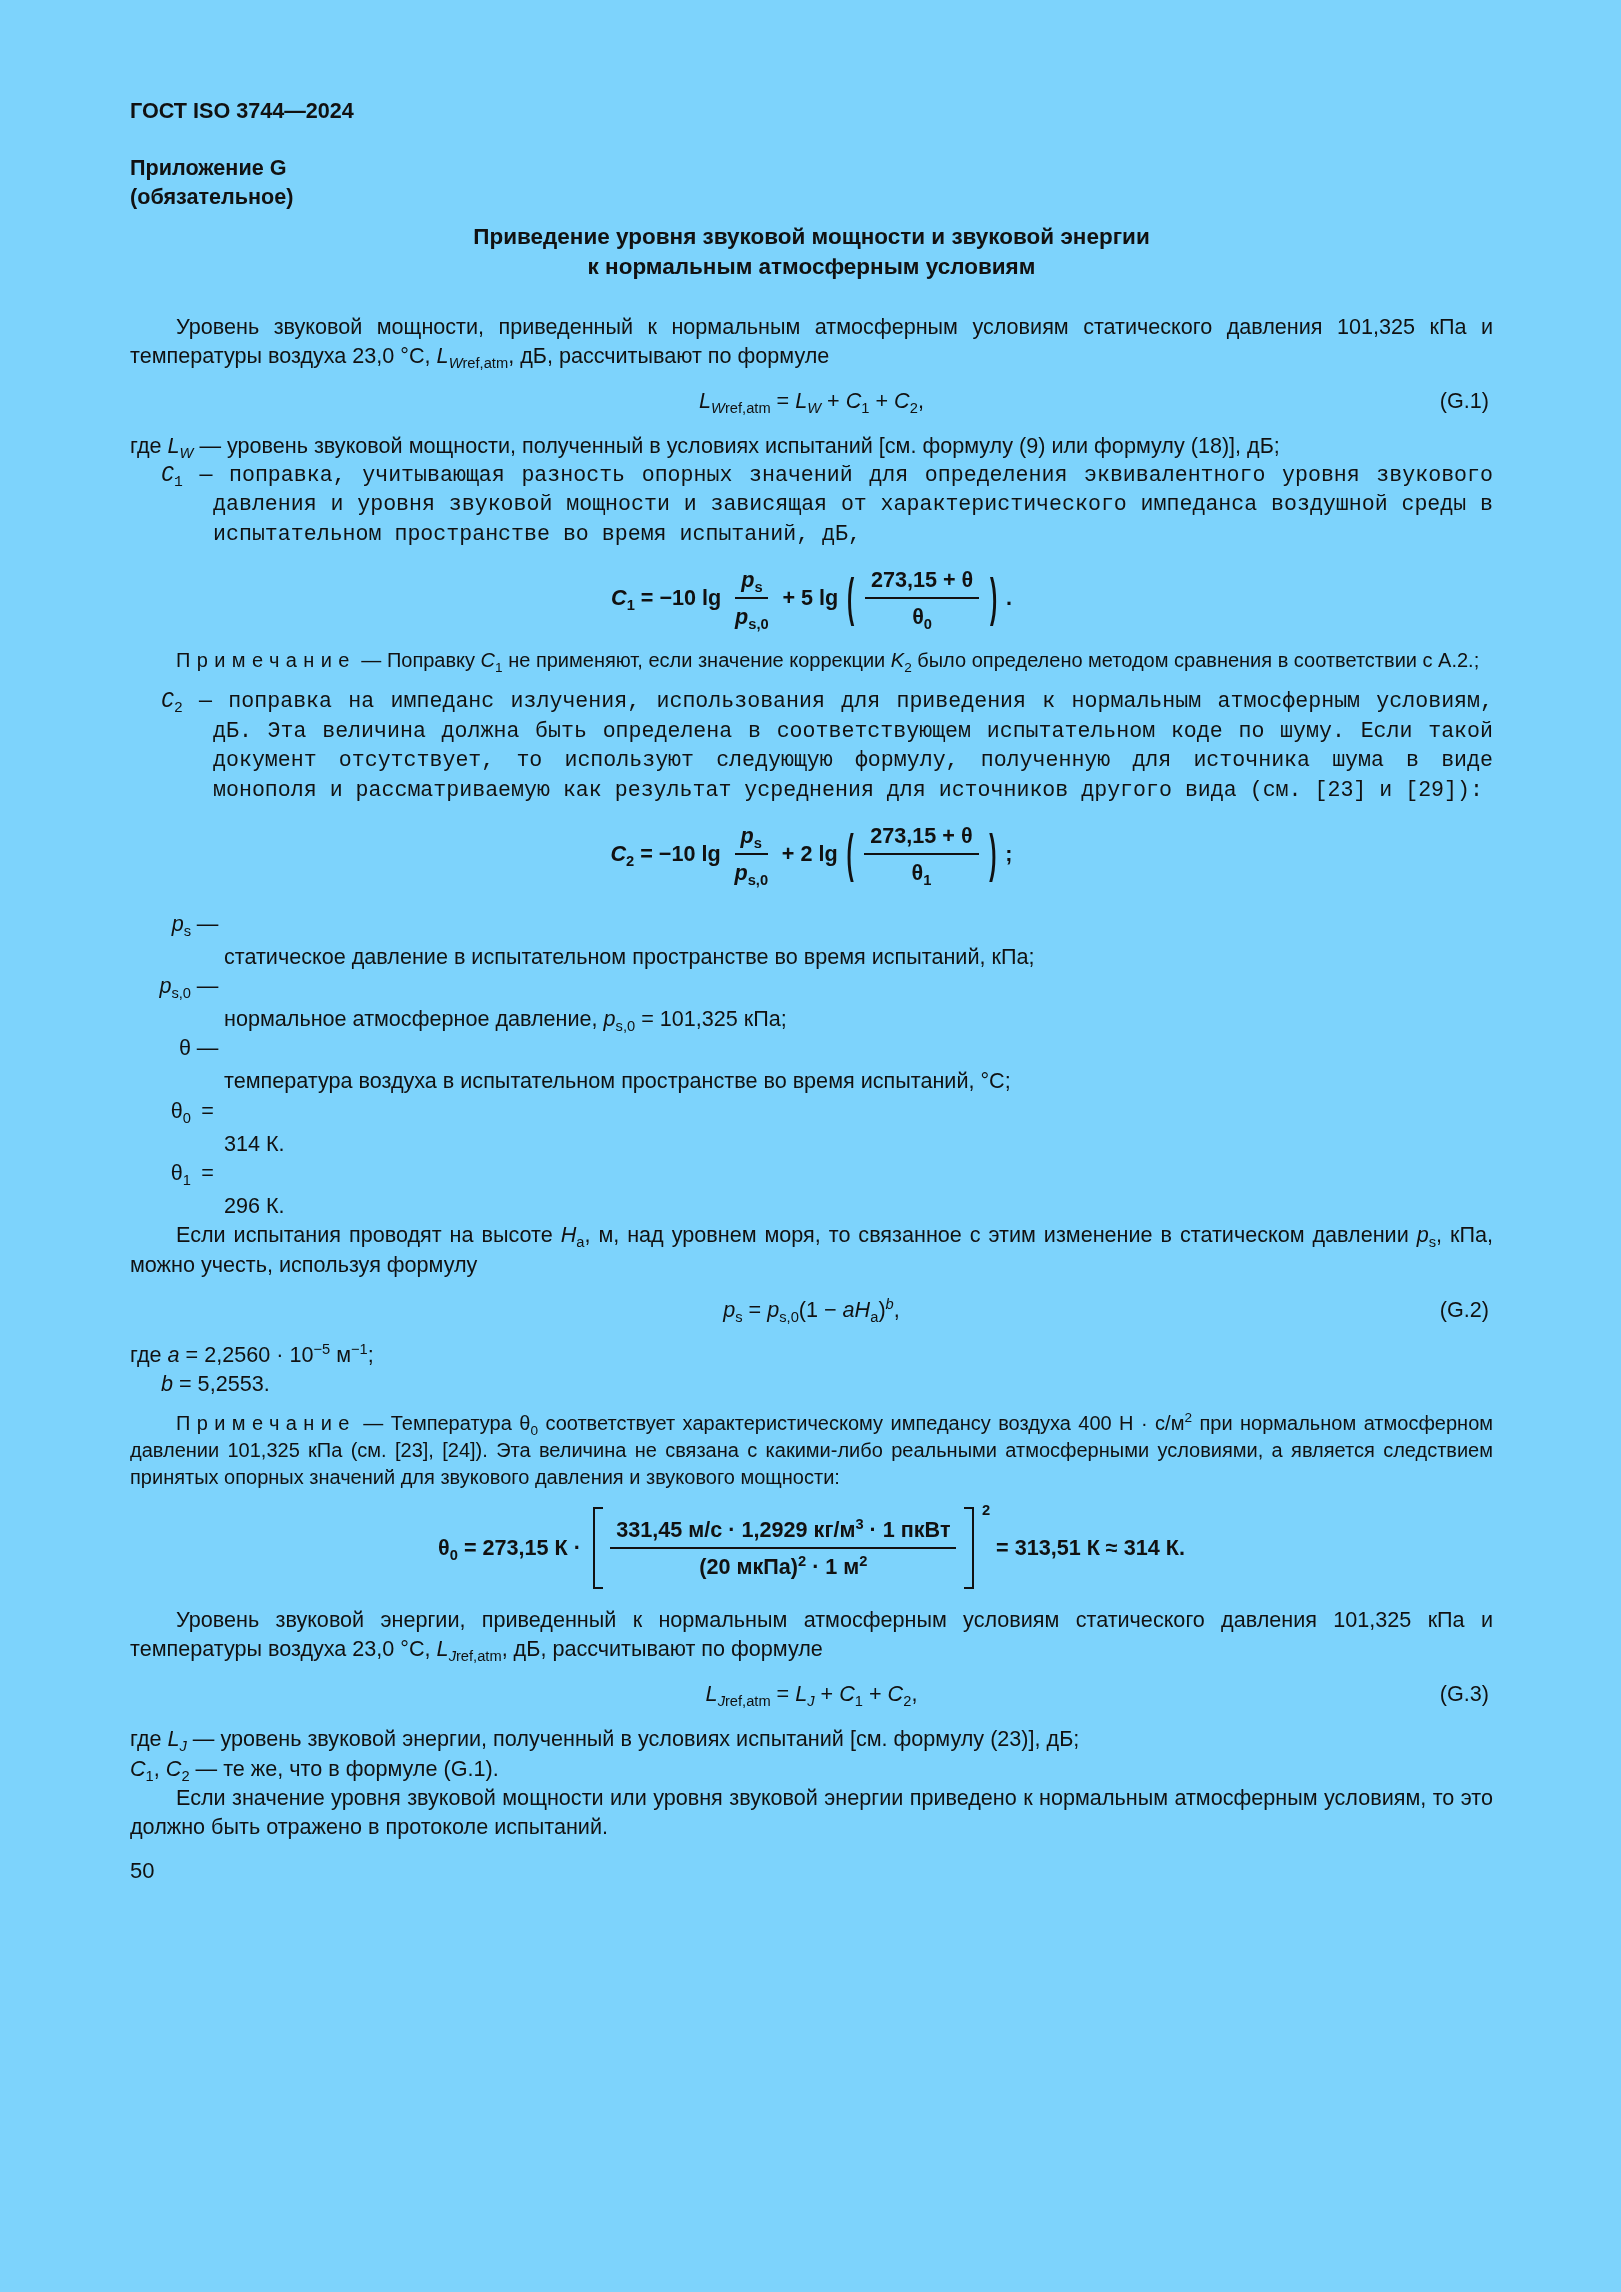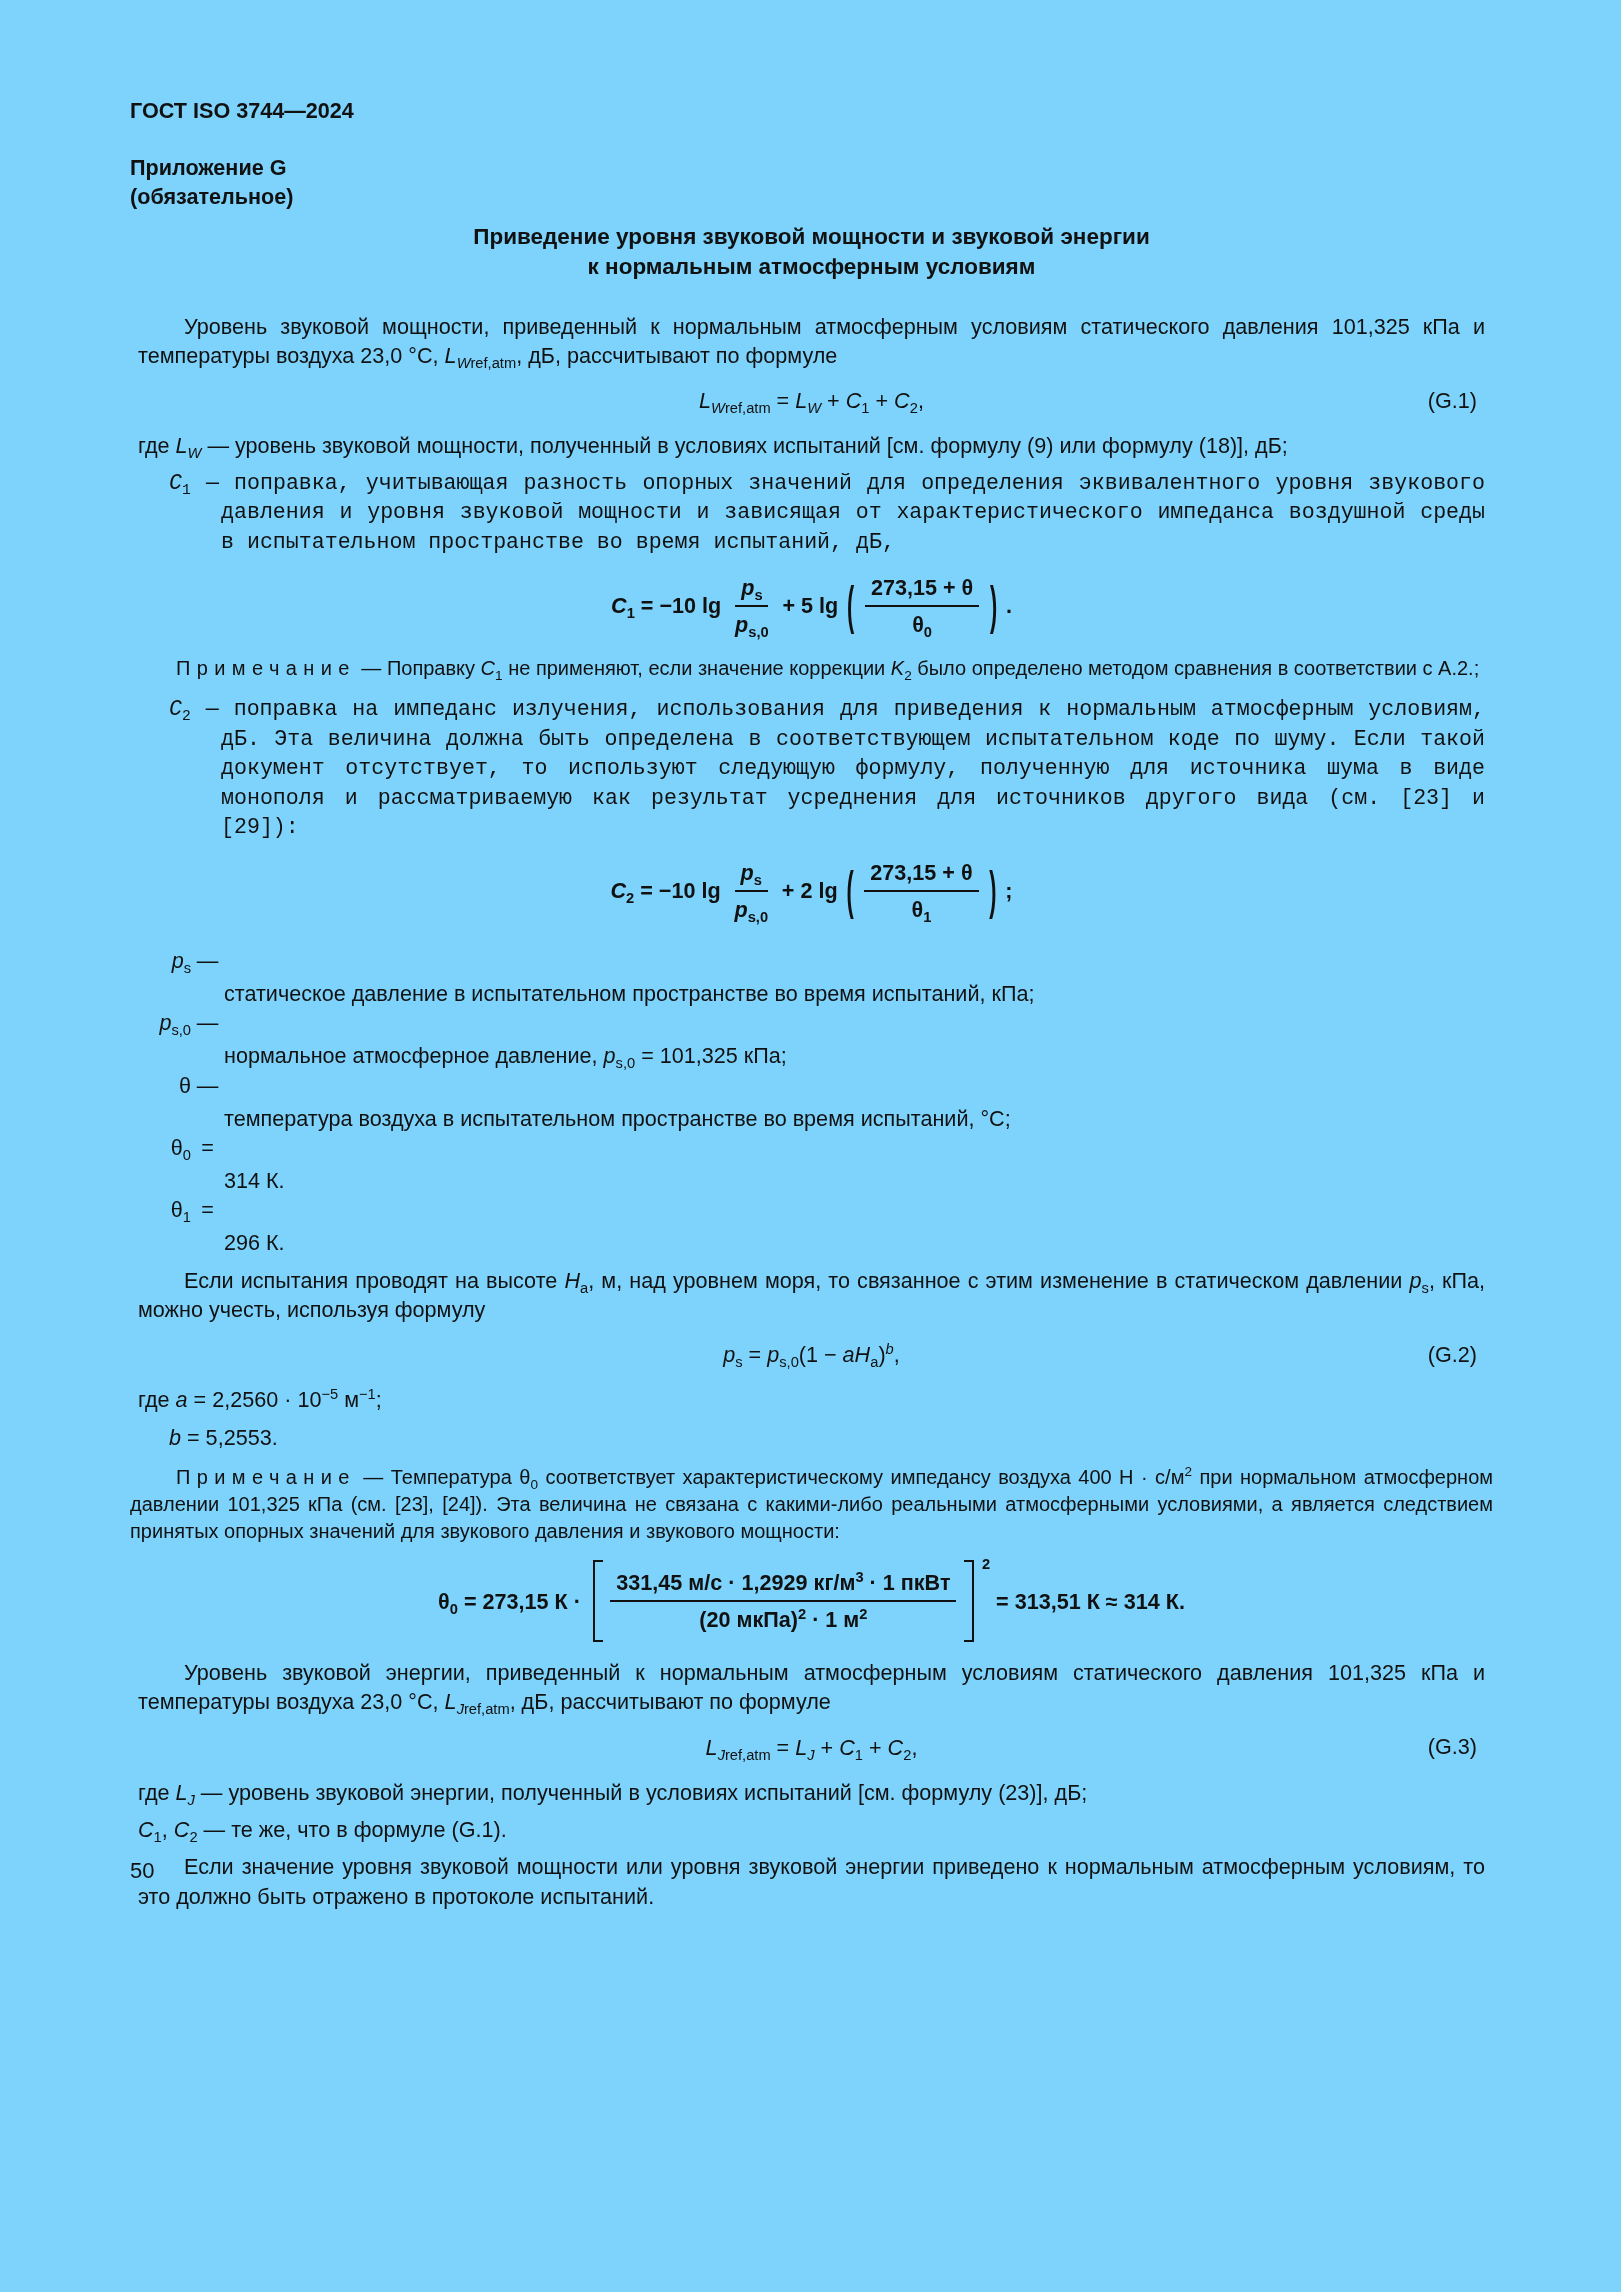--- a/index.html
+++ b/index.html
@@ -13,33 +13,33 @@
     color: #111111;
     font-family: "Liberation Sans", "DejaVu Sans", sans-serif;
     overflow: hidden;
   }
   .content { padding: 96px 128px 0 130px; font-size: 21.6px; line-height: 1.36; }
   .doc-header { font-weight: bold; font-size: 21.6px; margin-bottom: 27.4px; }
   .center { }
   .bold { font-weight: bold; }
   .app-label { font-size: 21.6px; }
   .title { font-size: 22.5px; font-weight: bold; text-align: center; margin: 11px 0 31px; line-height: 1.3; }
-  p { margin: 8px; text-align: justify; }
+  p { margin: 0; text-align: justify; }
   .ind { text-indent: 46px; }
   .hang { padding-left: 83px; text-indent: -52px; font-family: Liberation Mono, monospace; }
   .note { font-size: 20px; line-height: 1.35; margin: 11.8px 0 13.7px; text-indent: 46px; text-align: justify; }
   .note-label { letter-spacing: 0.32em; }
   sub, sup { font-size: 68%; line-height: 0; }
   .it { font-style: italic; }
 
   .formula-line { position: relative; text-align: center; margin: 15.7px 0; }
   .f-simple { display: inline-block; }
   .f-body { display: inline-flex; align-items: center; column-gap: 5.9px; vertical-align: middle; }
   .f-bold { font-weight: bold; }
-  .f-num { position: absolute; right: 16px; top: 50%; transform: translateY(-50%); font-weight: normal; }
+  .f-num { position: absolute; right: 4px; top: 50%; transform: translateY(-50%); font-weight: normal; }
 
   .frac { display: inline-flex; flex-direction: column; align-items: center; margin: 0 2px; }
   .frac .num { display: block; padding: 0 5.9px 2.9px; border-bottom: 2px solid currentColor; }
   .frac .den { display: block; padding: 2.9px 5.9px 0; }
 
   .bigp { display: inline-block; transform: scaleY(2.4); margin: 0 2.9px; }
   .bigbr { width: 9.8px; height: 82px; flex: none; }
   .bigbr.open { border-left: 2.9px solid currentColor; border-top: 2.9px solid currentColor; border-bottom: 2.9px solid currentColor; margin-left: 5.9px; }
   .bigbr.close { border-right: 2.9px solid currentColor; border-top: 2.9px solid currentColor; border-bottom: 2.9px solid currentColor; margin-right: 2px; }
   .pow { align-self: flex-start; font-size: 68%; margin-top: -3.9px; line-height: 1; }

